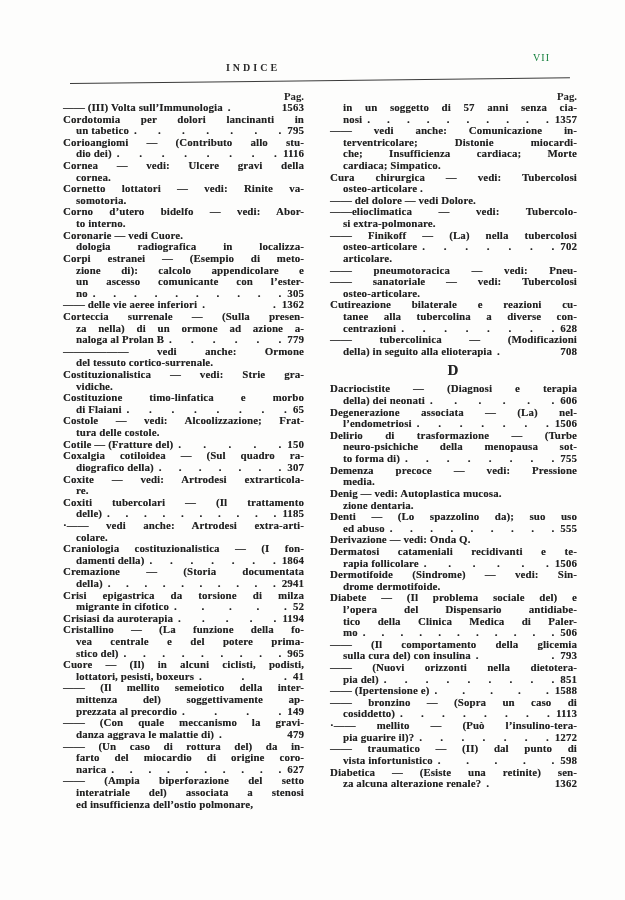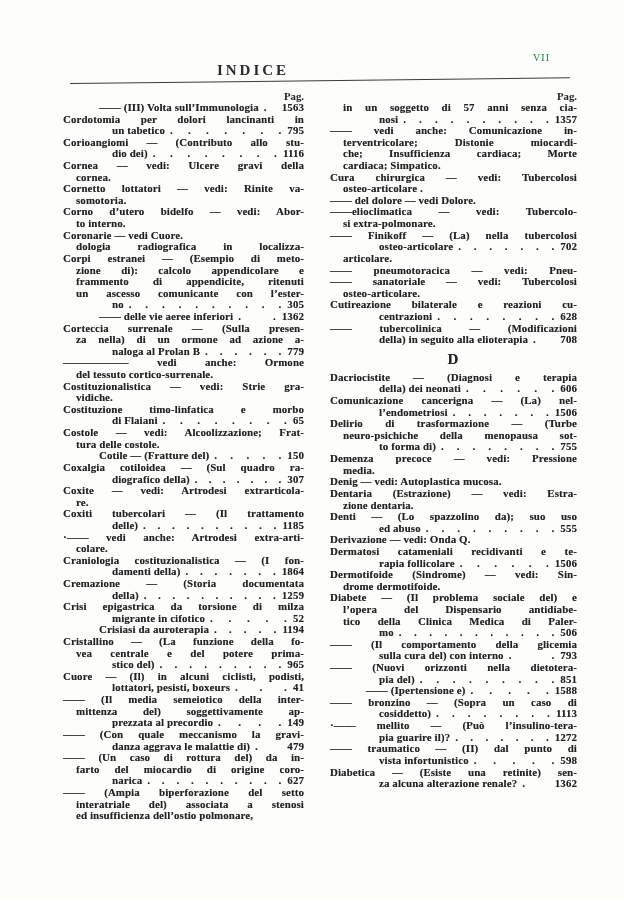--- a/index.html
+++ b/index.html
@@ -5,21 +5,21 @@
   html,body{margin:0;padding:0;}
   body{
     width:625px;height:900px;overflow:hidden;
     background:#fdfdfc;
     font-family:"Liberation Serif", serif;
     color:#222;
   }
   .page{position:relative;width:625px;height:900px;}
   .running-head{
     position:absolute;top:62px;left:0;width:506px;
-    text-align:center;font-size:15px;font-weight:700;
+    text-align:center;font-size:10px;font-weight:700;
     letter-spacing:3px;color:#2a2a2a;
   }
   .folio{
     position:absolute;top:52px;right:75px;
     font-size:10px;font-weight:400;letter-spacing:1px;color:#15803d;
   }
   .head-rule{
     position:absolute;top:83px;left:70px;width:500px;height:0;
     border-top:1.4px solid #3a3a3a;
     transform:rotate(-0.65deg);transform-origin:left center;
@@ -40,21 +40,21 @@
     font-size:10.8px;font-weight:700;letter-spacing:0.15px;
     text-shadow:0.2px 0.2px 0.3px rgba(25,25,25,0.45);
     white-space:nowrap;
   }
   .ln.j{
     white-space:normal;
     text-align:justify;
     text-align-last:justify;
   }
   .ln.ind{padding-left:13px;}
-  .ln.pg{display:flex;margin-left:36px;}
+  .ln.pg{display:flex;}
   .ln.pg .t{flex:0 0 auto;white-space:nowrap;}
   .ln.pg .d{
     flex:1 1 auto;min-width:0;overflow:hidden;
     margin:0 6px 0 5px;
     word-spacing:4px;
     text-align:justify;text-align-last:justify;
     white-space:normal;
   }
   .ln.pg .p{flex:0 0 auto;white-space:nowrap;}
   .ln.heading{
@@ -94,21 +94,20 @@
           <div class="ln j">Cornea — vedi: Ulcere gravi della</div>
           <div class="ln ind">cornea.</div>
           <div class="ln j">Cornetto lottatori — vedi: Rinite va-</div>
           <div class="ln ind">somotoria.</div>
           <div class="ln j">Corno d’utero bidelfo — vedi: Abor-</div>
           <div class="ln ind">to interno.</div>
           <div class="ln">Coronarie — vedi Cuore.</div>
           <div class="ln ind j">dologia radiografica in localizza-</div>
           <div class="ln j">Corpi estranei — (Esempio di meto-</div>
           <div class="ln ind j">zione di): calcolo appendicolare e</div>
-          <div class="ln ind j">frammento di appendicite, ritenuti</div>
           <div class="ln ind j">un ascesso comunicante con l’ester-</div>
           <div class="ln ind pg">
             <span class="t">no</span>
             <span class="d">. . . . . . . . . .</span>
             <span class="p">305</span>
           </div>
           <div class="ln pg">
             <span class="t">—— delle vie aeree inferiori</span>
             <span class="d">. .</span>
             <span class="p">1362</span>
@@ -156,21 +155,21 @@
           <div class="ln j">Craniologia costituzionalistica — (I fon-</div>
           <div class="ln ind pg">
             <span class="t">damenti della)</span>
             <span class="d">. . . . . . .</span>
             <span class="p">1864</span>
           </div>
           <div class="ln j">Cremazione — (Storia documentata</div>
           <div class="ln ind pg">
             <span class="t">della)</span>
             <span class="d">. . . . . . . . . .</span>
-            <span class="p">1259</span>
+            <span class="p">2941</span>
           </div>
           <div class="ln j">Crisi epigastrica da torsione di milza</div>
           <div class="ln ind pg">
             <span class="t">migrante in cifotico</span>
             <span class="d">. . . . .</span>
             <span class="p">52</span>
           </div>
           <div class="ln pg">
             <span class="t">Crisiasi da auroterapia</span>
             <span class="d">. . . . .</span>
@@ -182,21 +181,21 @@
             <span class="t">stico del)</span>
             <span class="d">. . . . . . . . .</span>
             <span class="p">965</span>
           </div>
           <div class="ln j">Cuore — (Il) in alcuni ciclisti, podisti,</div>
           <div class="ln ind pg">
             <span class="t">lottatori, pesisti, boxeurs</span>
             <span class="d">. . .</span>
             <span class="p">41</span>
           </div>
-          <div class="ln j">—— (Il media semeiotico della inter-</div>
+          <div class="ln j">—— (Il mellito semeiotico della inter-</div>
           <div class="ln ind j">mittenza del) soggettivamente ap-</div>
           <div class="ln ind pg">
             <span class="t">prezzata al precordio</span>
             <span class="d">. . . .</span>
             <span class="p">149</span>
           </div>
           <div class="ln j">—— (Con quale meccanismo la gravi-</div>
           <div class="ln ind pg">
             <span class="t">danza aggrava le malattie di)</span>
             <span class="d">.</span>
@@ -236,55 +235,55 @@
           <div class="ln ind pg">
             <span class="t">osteo-articolare</span>
             <span class="d">. . . . . . .</span>
             <span class="p">702</span>
           </div>
           <div class="ln ind">articolare.</div>
           <div class="ln j">—— pneumotoracica — vedi: Pneu-</div>
           <div class="ln j">—— sanatoriale — vedi: Tubercolosi</div>
           <div class="ln ind">osteo-articolare.</div>
           <div class="ln j">Cutireazione bilaterale e reazioni cu-</div>
+          <div class="ln ind j">tanee alla tubercolina a diverse con-</div>
           <div class="ln ind pg">
             <span class="t">centrazioni</span>
             <span class="d">. . . . . . . .</span>
             <span class="p">628</span>
           </div>
           <div class="ln j">—— tubercolinica — (Modificazioni</div>
           <div class="ln ind pg">
             <span class="t">della) in seguito alla elioterapia</span>
             <span class="d">.</span>
             <span class="p">708</span>
           </div>
           <div class="ln heading">D</div>
           <div class="ln j">Dacriocistite — (Diagnosi e terapia</div>
           <div class="ln ind pg">
             <span class="t">della) dei neonati</span>
             <span class="d">. . . . . .</span>
             <span class="p">606</span>
           </div>
-          <div class="ln j">Comunicazione cancerigna — (La) nel-</div>
+          <div class="ln j">Degenerazione associata — (La) nel-</div>
           <div class="ln ind pg">
             <span class="t">l’endometriosi</span>
             <span class="d">. . . . . . .</span>
             <span class="p">1506</span>
           </div>
           <div class="ln j">Delirio di trasformazione — (Turbe</div>
           <div class="ln ind j">neuro-psichiche della menopausa sot-</div>
           <div class="ln ind pg">
             <span class="t">to forma di)</span>
             <span class="d">. . . . . . . .</span>
             <span class="p">755</span>
           </div>
           <div class="ln j">Demenza precoce — vedi: Pressione</div>
           <div class="ln ind">media.</div>
           <div class="ln">Denig — vedi: Autoplastica mucosa.</div>
-          <div class="ln j">Dentaria (Estrazione) — vedi: Estra-</div>
           <div class="ln ind">zione dentaria.</div>
           <div class="ln j">Denti — (Lo spazzolino da); suo uso</div>
           <div class="ln ind pg">
             <span class="t">ed abuso</span>
             <span class="d">. . . . . . . . .</span>
             <span class="p">555</span>
           </div>
           <div class="ln">Derivazione — vedi: Onda Q.</div>
           <div class="ln j">Dermatosi catameniali recidivanti e te-</div>
           <div class="ln ind pg">
@@ -297,21 +296,21 @@
           <div class="ln j">Diabete — (Il problema sociale del) e</div>
           <div class="ln ind j">l’opera del Dispensario antidiabe-</div>
           <div class="ln ind j">tico della Clinica Medica di Paler-</div>
           <div class="ln ind pg">
             <span class="t">mo</span>
             <span class="d">. . . . . . . . . . .</span>
             <span class="p">506</span>
           </div>
           <div class="ln j">—— (Il comportamento della glicemia</div>
           <div class="ln ind pg">
-            <span class="t">sulla cura del) con interno</span>
+            <span class="t">sulla cura del) con insulina</span>
             <span class="d">. .</span>
             <span class="p">793</span>
           </div>
           <div class="ln j">—— (Nuovi orizzonti nella dietotera-</div>
           <div class="ln ind pg">
             <span class="t">pia del)</span>
             <span class="d">. . . . . . . . .</span>
             <span class="p">851</span>
           </div>
           <div class="ln pg">

